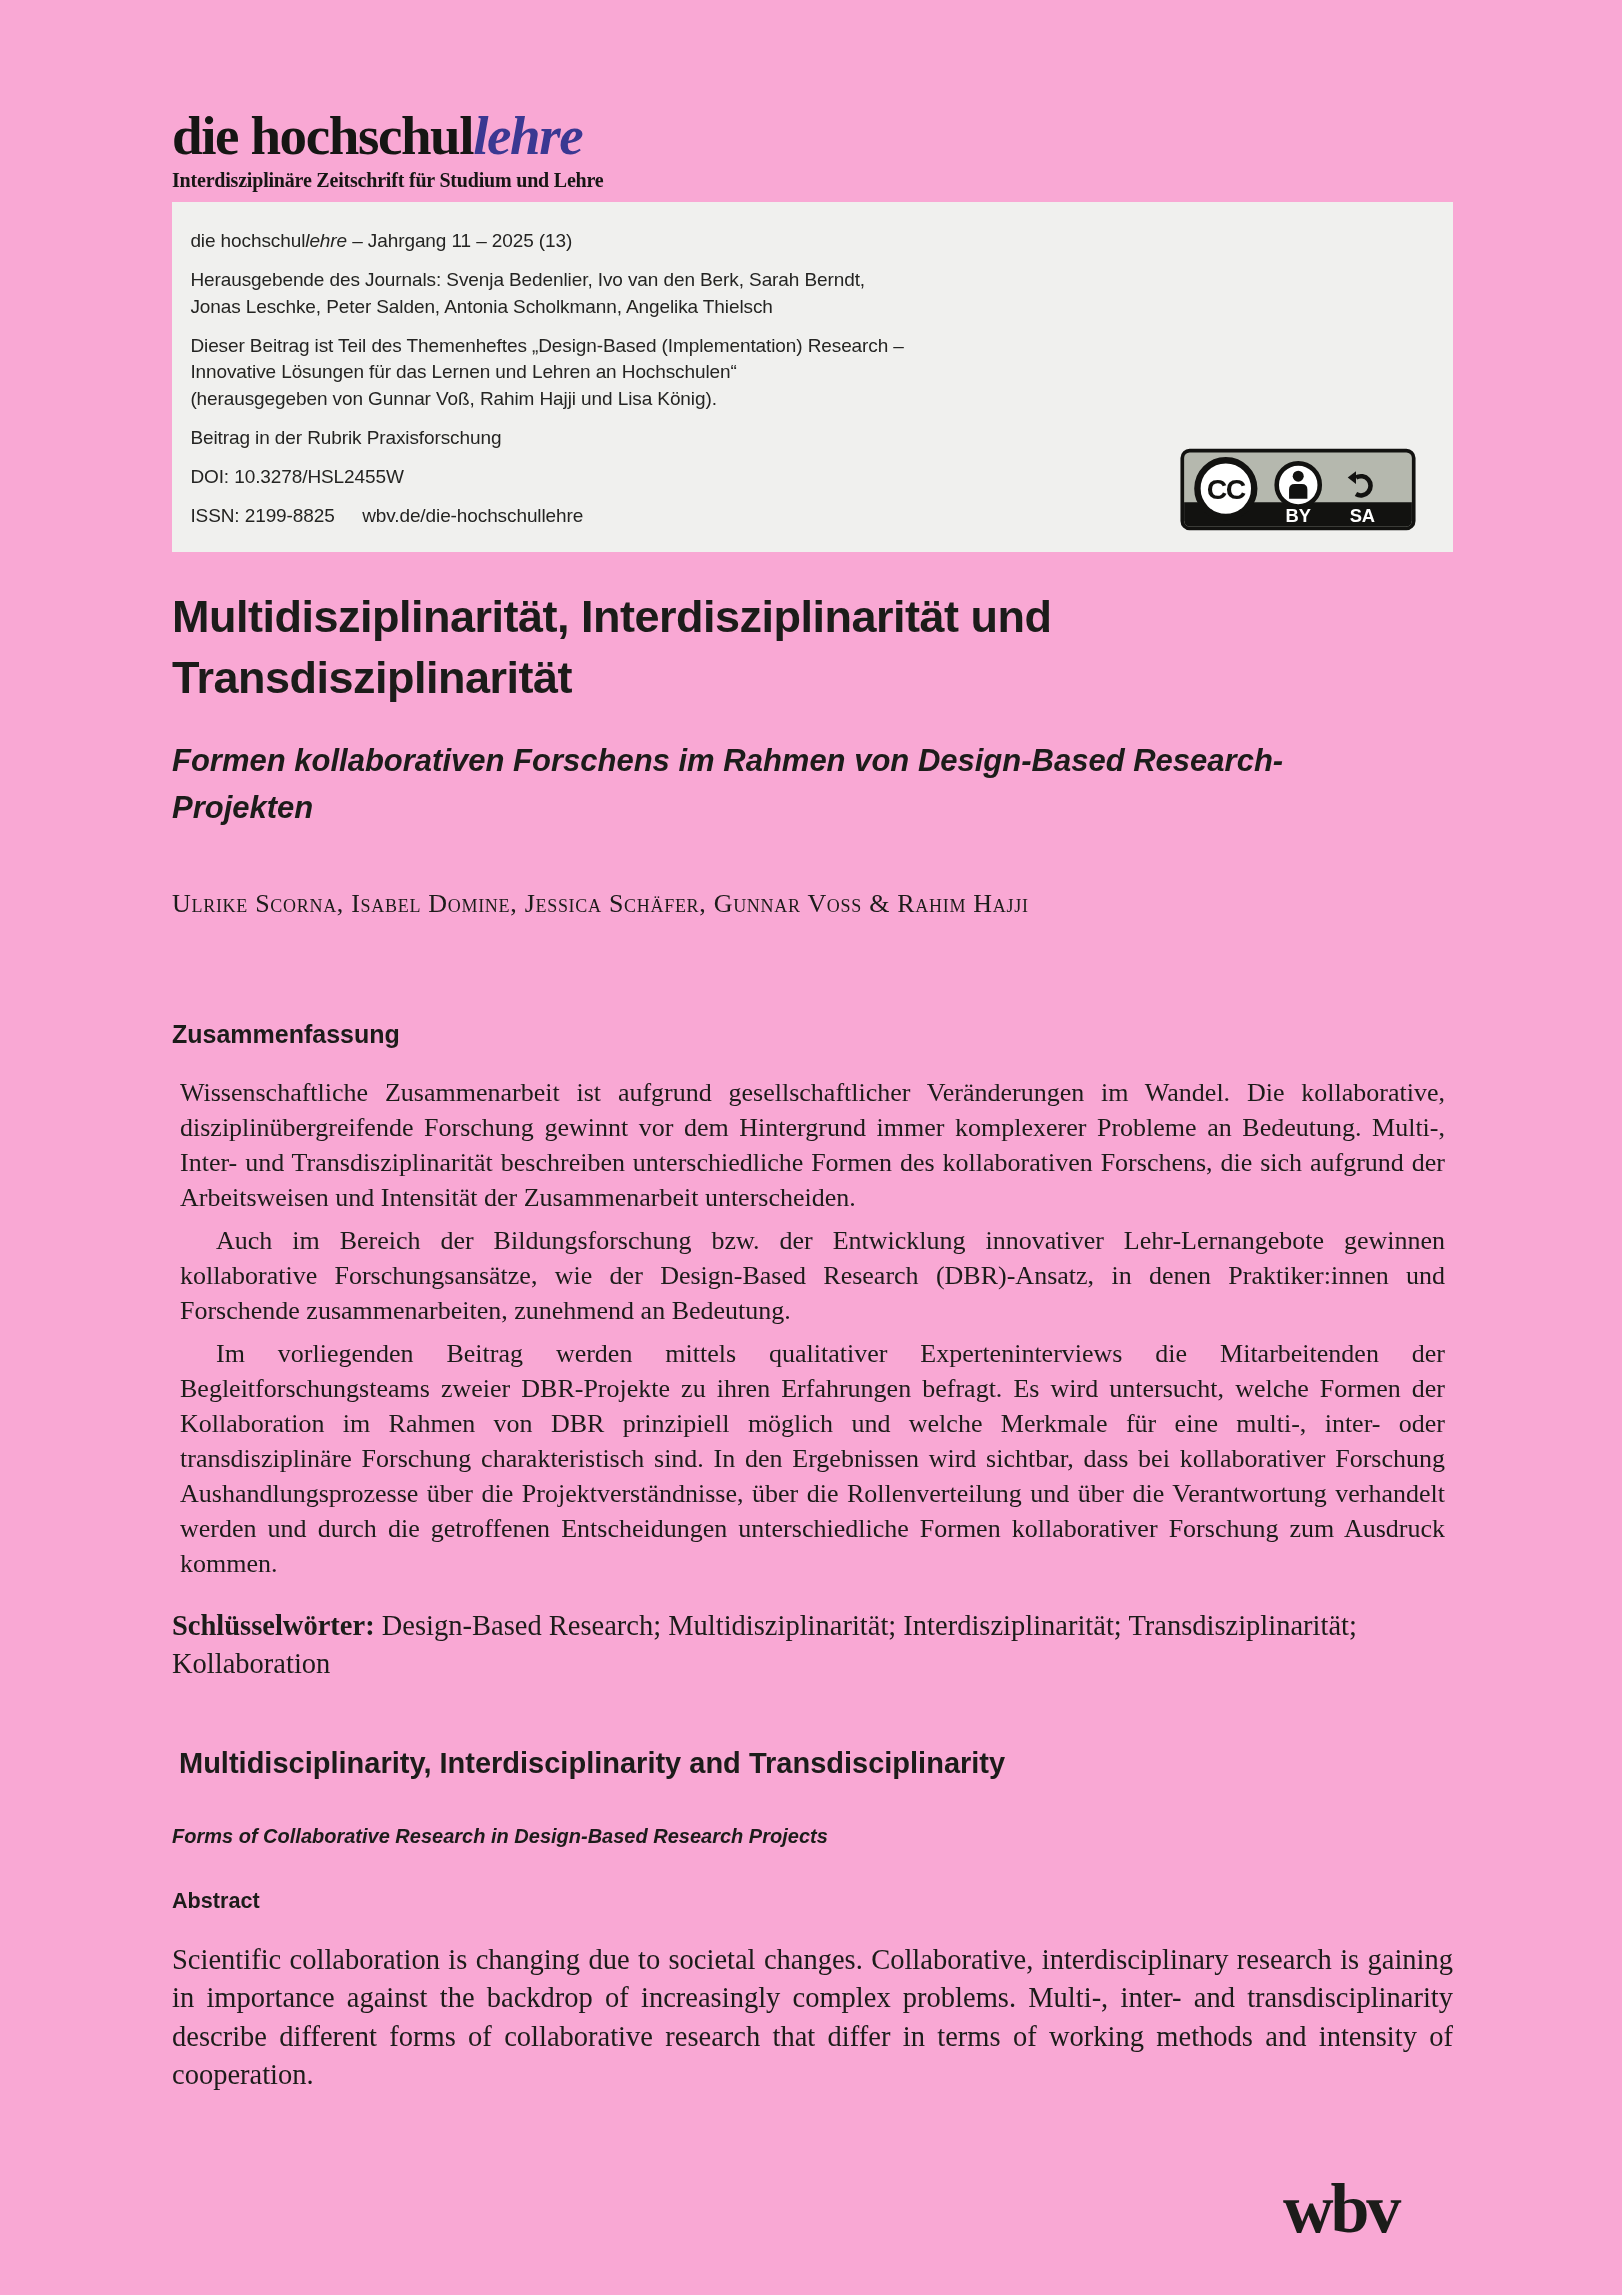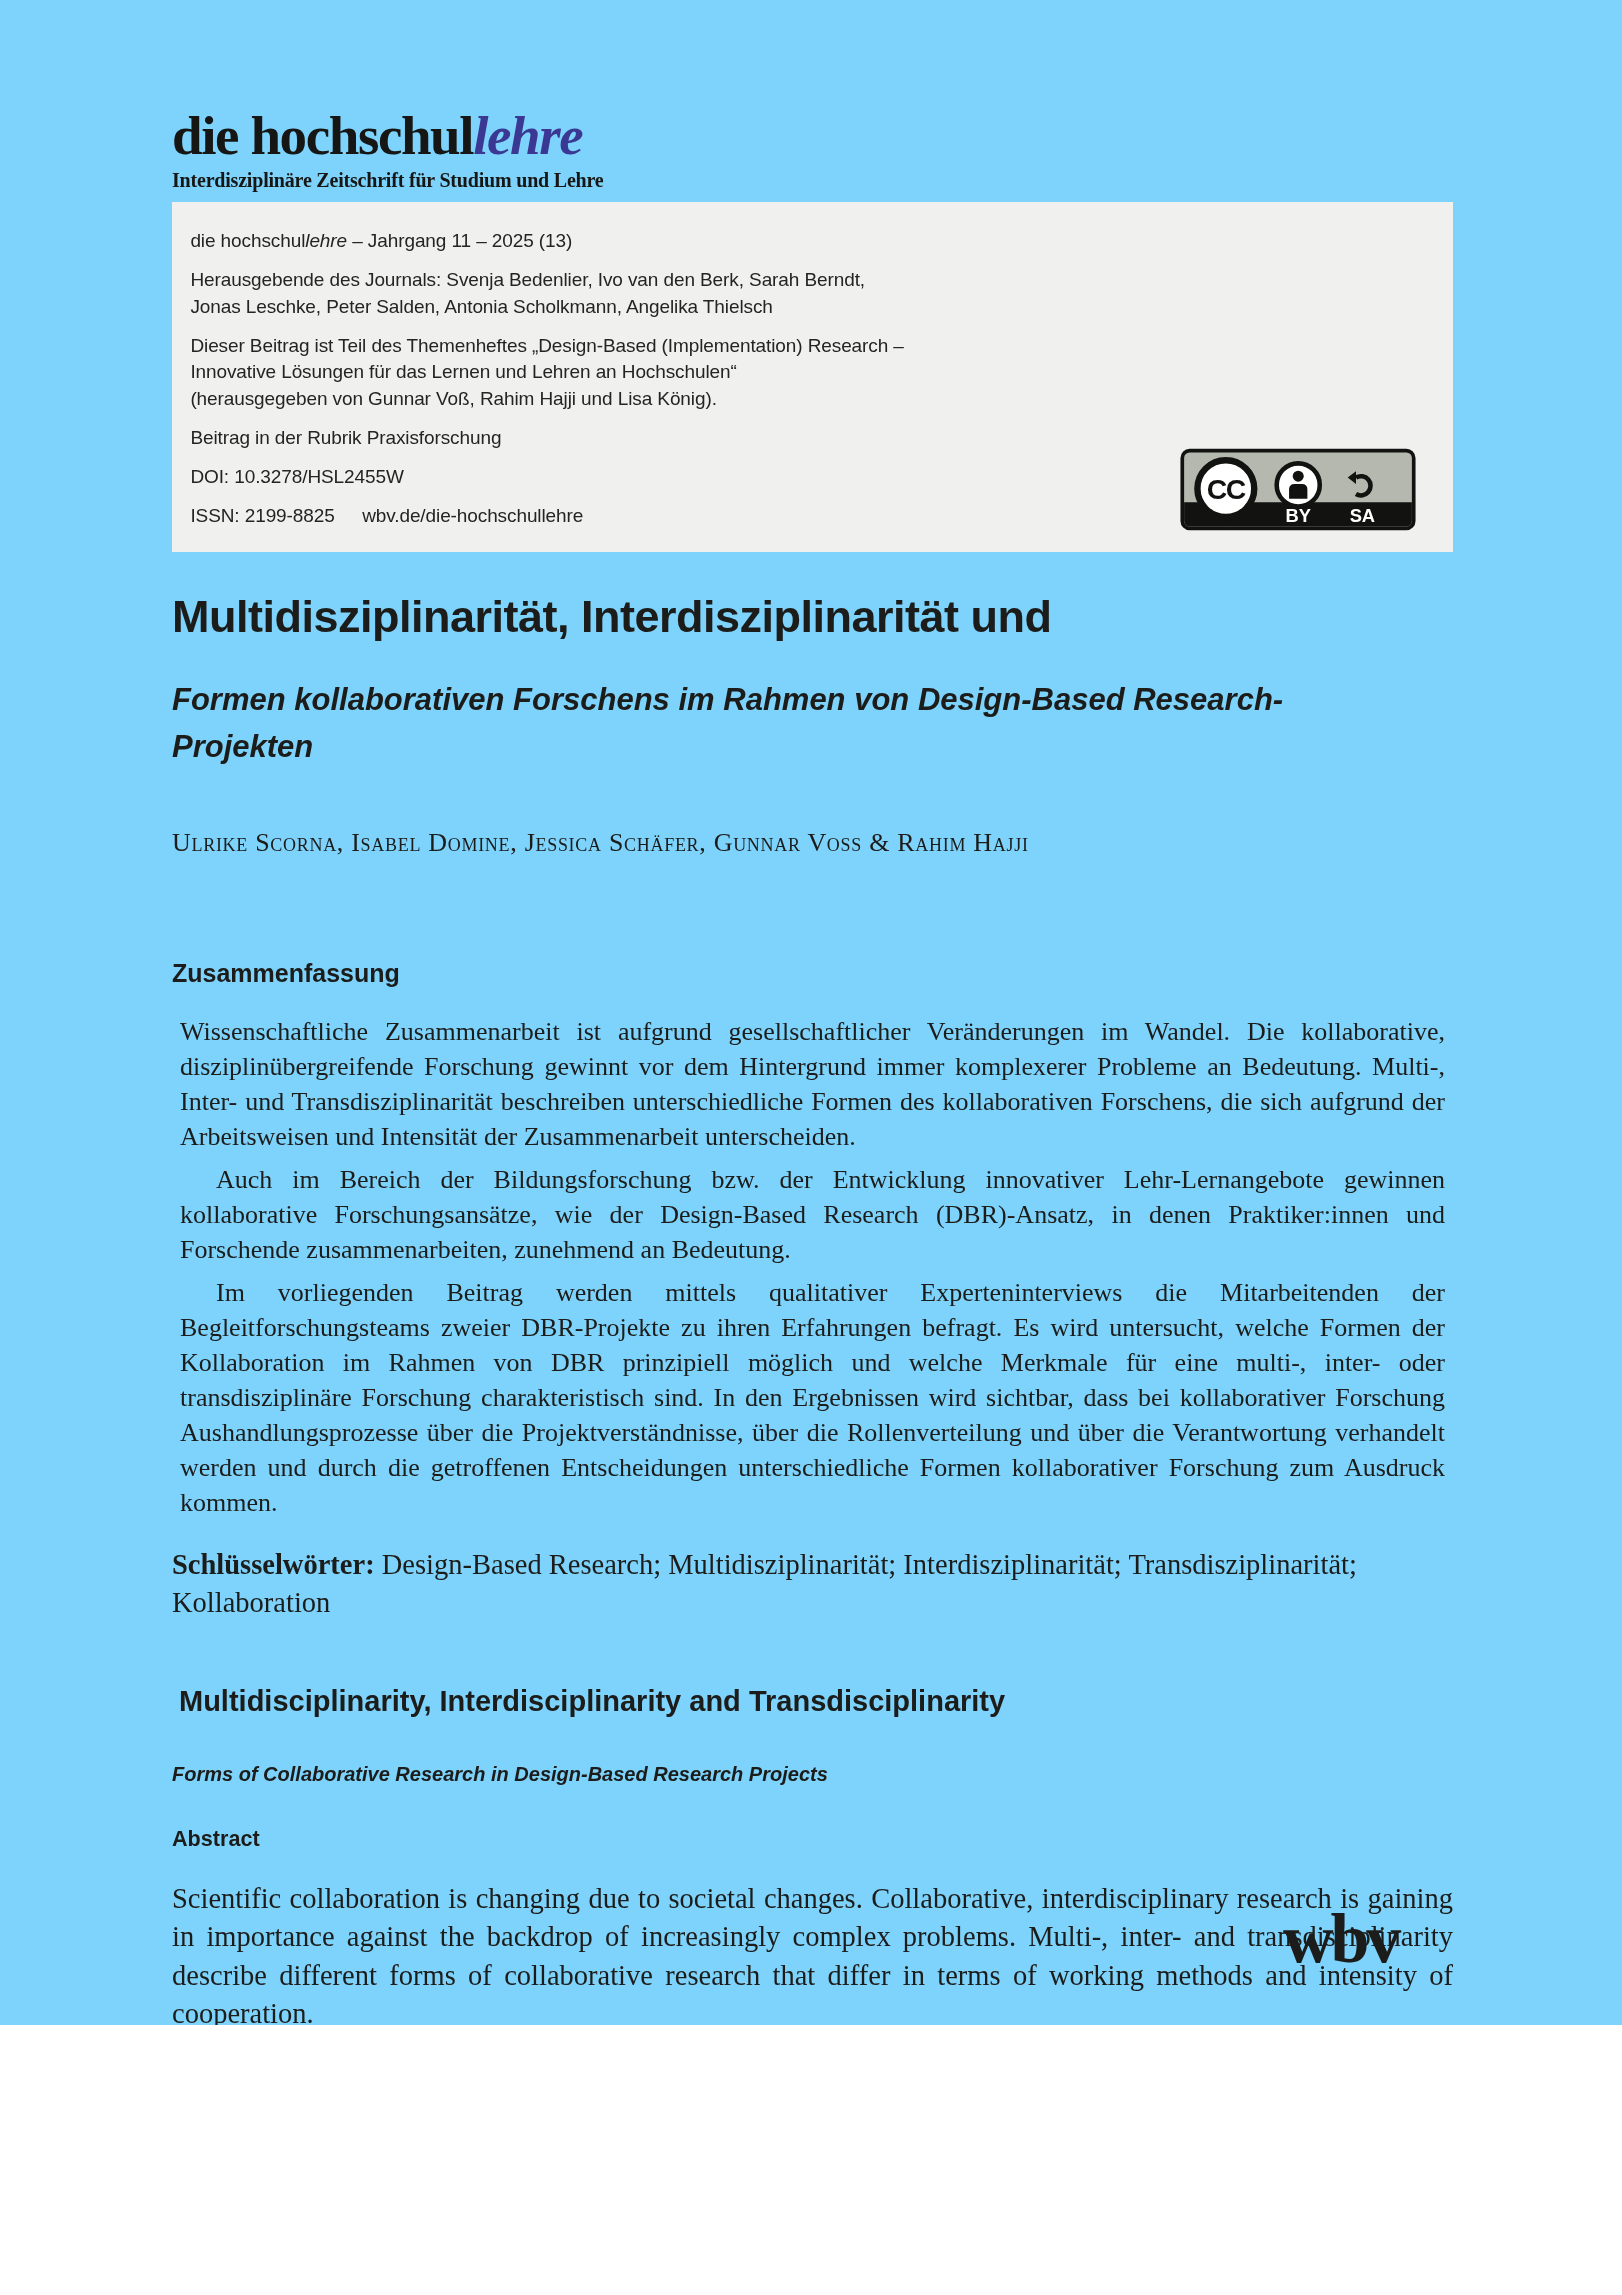--- a/index.html
+++ b/index.html
@@ -1,20 +1,20 @@
 <!DOCTYPE html>
 <html style="font-size:7.3px"><head>
 <meta charset="utf-8">
 <style>
   html, body { margin: 0; padding: 0; background: #ffffff; }
   .page {
     position: relative;
     width: 1623px;
-    height: 2025px;
-    background: #7dd3fc;
+    height: 2295px;
+    background: #f9a8d4;
     overflow: hidden;
     color: #1c1c1a;
     text-decoration: underline;
   }
 
   
   .masthead { position: absolute; left: 172px; top: 107px; }
   .logo-line {
     font-family: "Liberation Serif", serif;
     font-weight: 700;
@@ -216,20 +216,21 @@
       </g>
       <text x="258" y="161" text-anchor="middle" font-family="Liberation Sans, sans-serif" font-weight="bold" font-size="40" fill="#ffffff">BY</text>
       <text x="398" y="161" text-anchor="middle" font-family="Liberation Sans, sans-serif" font-weight="bold" font-size="40" fill="#ffffff">SA</text>
     </svg>
   </section>
 
   <main class="article">
 
     <h1 class="title">
       <span>Multidisziplinarität, Interdisziplinarität und</span>
+      <span>Transdisziplinarität</span>
     </h1>
 
     <h2 class="subtitle">
       <span>Formen kollaborativen Forschens im Rahmen von Design-Based Research-</span>
       <span>Projekten</span>
     </h2>
 
     <p class="authors">Ulrike Scorna, Isabel Domine, Jessica Schäfer, Gunnar Voss &amp; Rahim Hajji</p>
 
     <h3 class="h-de">Zusammenfassung</h3>

